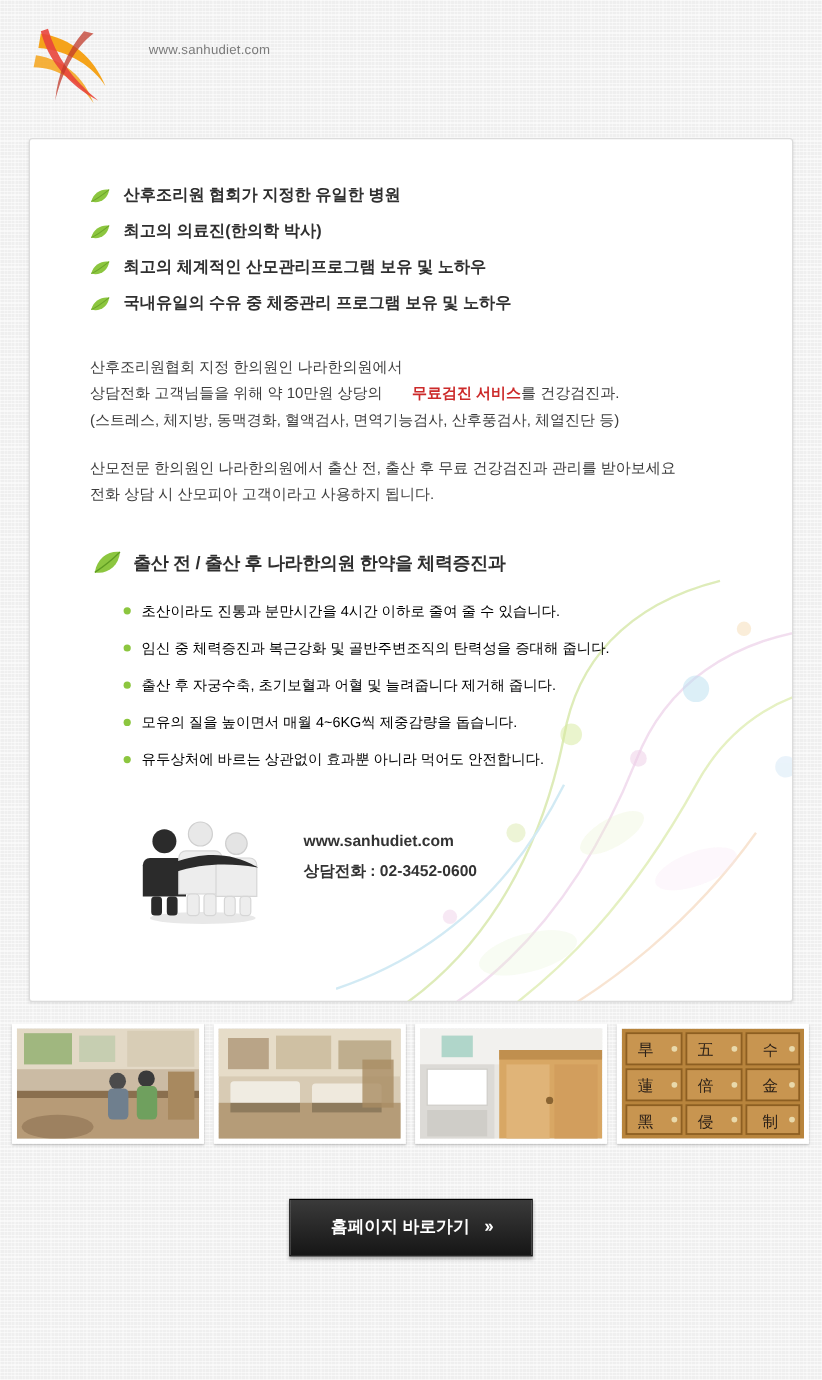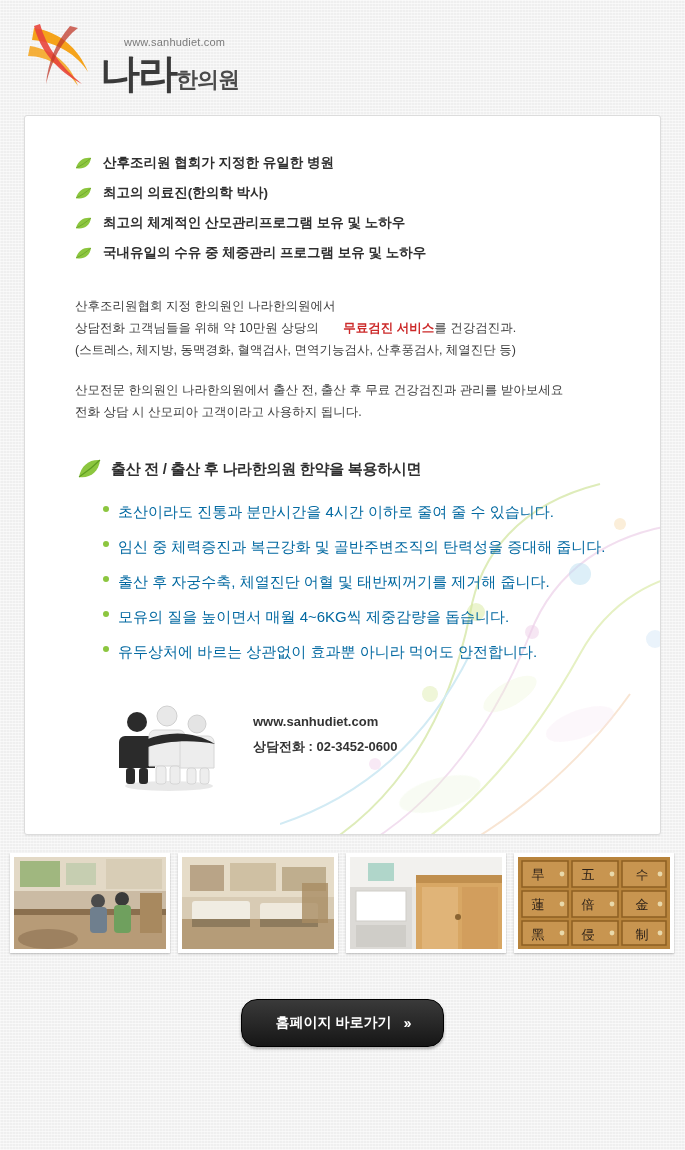--- a/index.html
+++ b/index.html
@@ -103,22 +103,22 @@
     margin-left: 2px;
   }
   .leaf-big { width: 24px; height: 20px; margin-right: 10px; flex: 0 0 auto; }
   .sec-title { font-size: 15px; font-weight: bold; color: #2f2f2f; letter-spacing: -0.3px; }
 
   
   .bn-list { list-style: none; margin: 22px 0 0 0; padding: 0 0 0 28px; }
   .bn-item {
     display: flex;
     align-items: flex-start;
-    font-size: 15px;
-    color: #0369a1;
+    font-size: 12px;
+    color: #000000;
     margin-bottom: 14px;
     line-height: 1.4;
   }
   .dot {
     width: 6px; height: 6px;
     border-radius: 50%;
     background: #8cc63f;
     margin: 5px 9px 0 0;
     flex: 0 0 auto;
   }
@@ -149,21 +149,21 @@
     position: relative;
     overflow: hidden;
   }
   .photo svg { display: block; }
 
   
   .cta-wrap { display: flex; justify-content: center; margin-top: 46px; }
   .cta {
     background: linear-gradient(#3a3a3a, #161616);
     border: 1px solid #000;
-    border-radius: 16px;
+    border-radius: 0;
     color: #fff;
     font-size: 14px;
     font-weight: bold;
     padding: 14px 34px;
     display: flex;
     align-items: flex-start;
     gap: 12px;
     cursor: pointer;
     box-shadow: 0 2px 3px rgba(0,0,0,0.3);
   }
@@ -174,23 +174,20 @@
 
 <div class="header">
   <div class="logo-wrap">
     <svg class="logo-swoosh" viewBox="0 0 72 70">
       <path d="M8 6 C 34 10, 52 26, 62 50 C 52 34, 32 20, 6 18 Z" fill="#f5a31a"></path>
       <path d="M4 24 C 28 28, 44 42, 52 64 C 40 46, 22 34, 2 34 Z" fill="#f5a31a" opacity="0.85"></path>
       <path d="M14 2 C 20 24, 34 44, 56 62 C 30 48, 14 28, 8 4 Z" fill="#e8453c" opacity="0.9"></path>
       <path d="M44 4 C 30 20, 22 40, 20 62 C 26 38, 36 18, 52 6 Z" fill="#c0392b" opacity="0.75"></path>
     </svg>
     <div class="logo-url">www.sanhudiet.com</div>
-    <div class="logo-text">
-      <span>나라</span><span class="sub">한의원</span>
-    </div>
   </div>
 </div>
 
 <div class="card">
 
   <svg class="deco" viewBox="0 0 420 400">
     <g fill="none" stroke-width="2" opacity="0.55">
       <path d="M30 390 C 120 340, 170 250, 190 150 C 200 90, 240 40, 320 20" stroke="#b9d66a"></path>
       <path d="M60 395 C 150 350, 210 270, 250 170 C 275 105, 330 70, 400 60" stroke="#e3b9dd"></path>
       <path d="M0 360 C 90 330, 150 270, 190 190" stroke="#9fd3e8"></path>
@@ -252,35 +249,35 @@
       <p>(스트레스, 체지방, 동맥경화, 혈액검사, 면역기능검사, 산후풍검사, 체열진단 등)</p>
       <p class="para-gap">산모전문 한의원인 나라한의원에서 출산 전, 출산 후 무료 건강검진과 관리를 받아보세요</p>
       <p>전화 상담 시 산모피아 고객이라고 사용하지 됩니다.</p>
     </div>
 
     <div class="sec-head">
       <svg class="leaf-big" viewBox="0 0 24 20">
         <path d="M2 18 C 4 6, 13 0, 23 1 C 22 13, 12 20, 2 18 Z" fill="#8cc63f"></path>
         <path d="M2 18 C 8 14, 16 8, 23 1" stroke="#5f9c22" stroke-width="1.1" fill="none"></path>
       </svg>
-      <span class="sec-title">출산 전 / 출산 후 나라한의원 한약을 복용하시면</span>
+      <span class="sec-title">출산 전 / 출산 후 나라한의원 한약을 체력증진과</span>
     </div>
 
     <ul class="bn-list">
       <li class="bn-item">
         <span class="dot"></span>
         <span>초산이라도 진통과 분만시간을 4시간 이하로 줄여 줄 수 있습니다.</span>
       </li>
       <li class="bn-item">
         <span class="dot"></span>
         <span>임신 중 체력증진과 복근강화 및 골반주변조직의 탄력성을 증대해 줍니다.</span>
       </li>
       <li class="bn-item">
         <span class="dot"></span>
-        <span>출산 후 자궁수축, 체열진단 어혈 및 태반찌꺼기를 제거해 줍니다.</span>
+        <span>출산 후 자궁수축, 초기보혈과 어혈 및 늘려줍니다 제거해 줍니다.</span>
       </li>
       <li class="bn-item">
         <span class="dot"></span>
         <span>모유의 질을 높이면서 매월 4~6KG씩 제중감량을 돕습니다.</span>
       </li>
       <li class="bn-item">
         <span class="dot"></span>
         <span>유두상처에 바르는 상관없이 효과뿐 아니라 먹어도 안전합니다.</span>
       </li>
     </ul>

